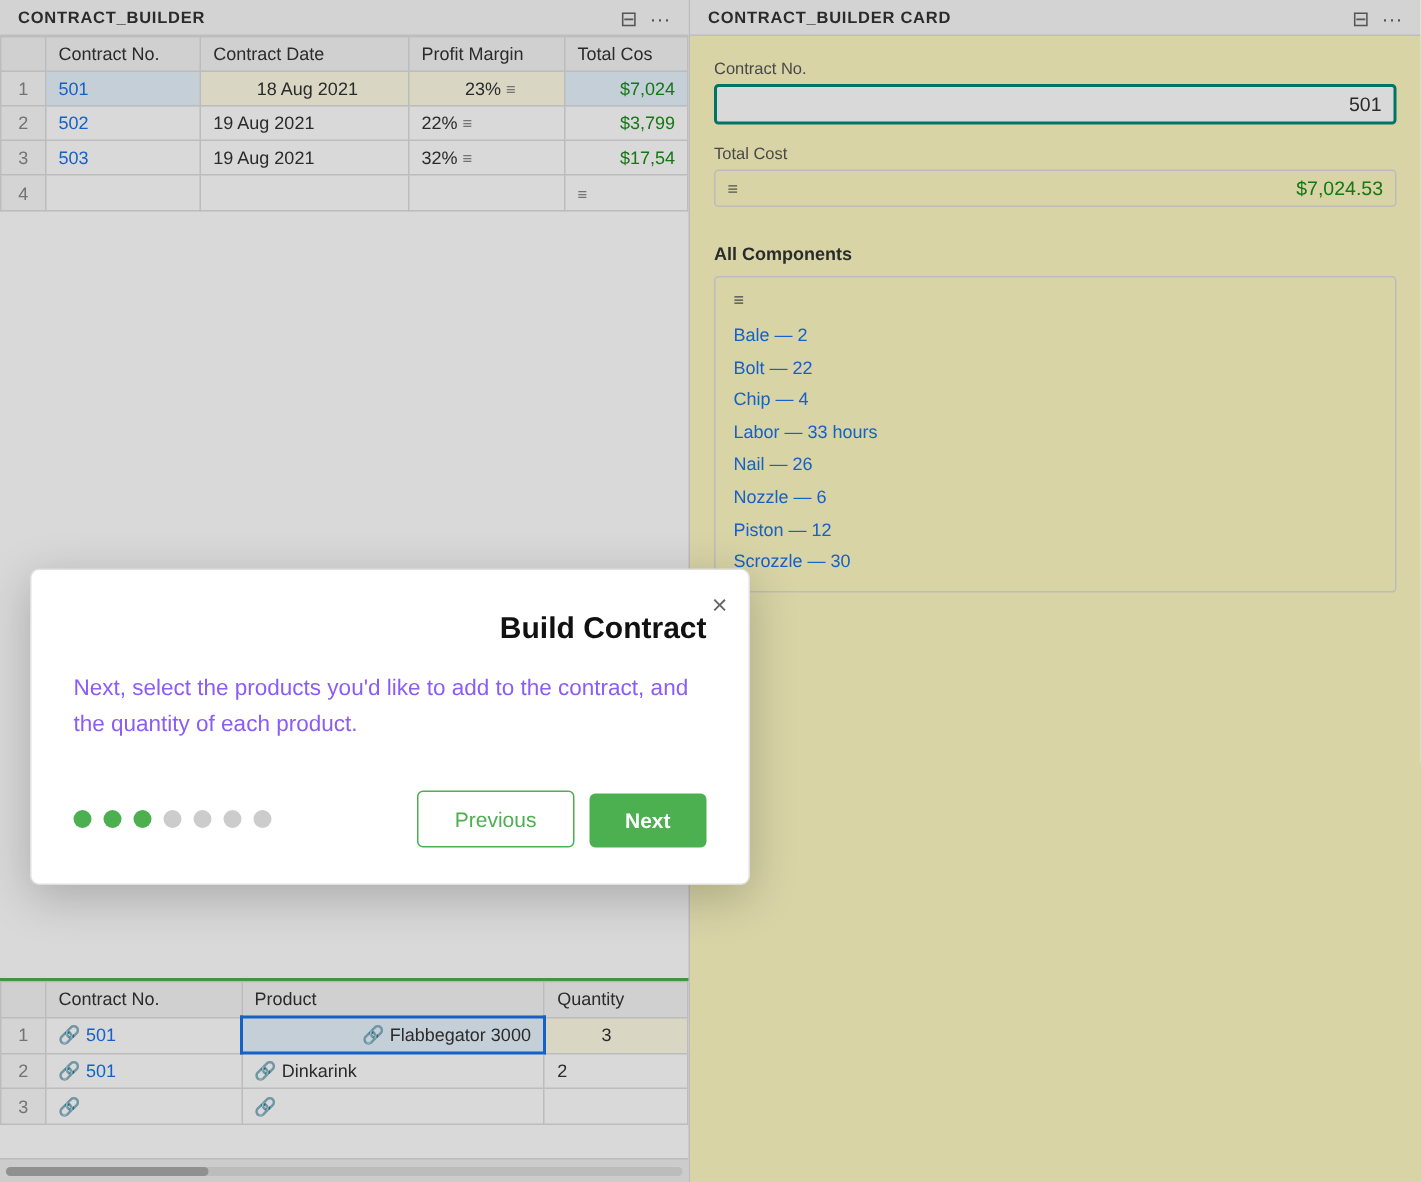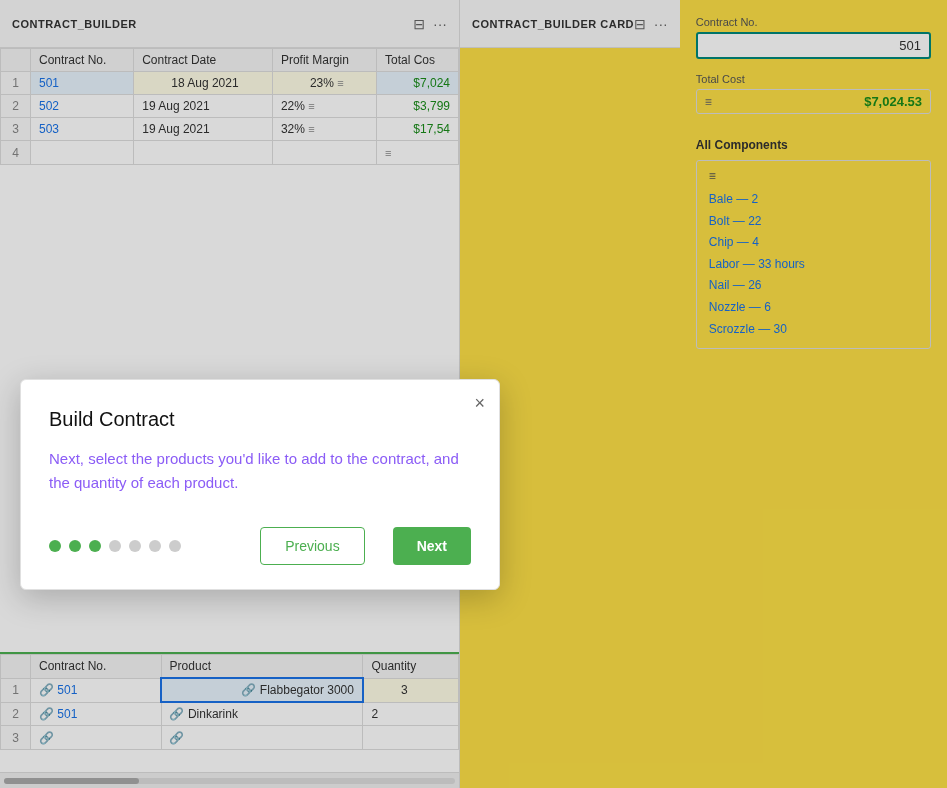--- a/index.html
+++ b/index.html
@@ -2,21 +2,21 @@
 <html><head>
   <meta charset="utf-8">
   <style>
     * { box-sizing: border-box; margin: 0; padding: 0; }
     body { font-family: -apple-system, BlinkMacSystemFont, 'Segoe UI', Arial, sans-serif; font-size: 13px; background: #f0f0f0; overflow: hidden; }
 
     .app-container { display: flex; width: 947px; height: 788px; position: relative; }
 
     
     .left-panel { width: 460px; height: 100%; background: #fff; border-right: 1px solid #ddd; display: flex; flex-direction: column; }
-    .panel-header { display: flex; align-items: center; justify-content: space-between; padding: 6px 12px; border-bottom: 1px solid #e0e0e0; background: #f8f8f8; height: 48px; }
+    .panel-header { display: flex; align-items: center; justify-content: space-between; padding: 6px 12px; border-bottom: 1px solid #e0e0e0; background: #f8f8f8; height: 24px; }
     .panel-title { font-size: 11px; font-weight: 600; color: #333; text-transform: uppercase; letter-spacing: 0.5px; }
     .panel-icons { display: flex; gap: 8px; }
     .panel-icon { font-size: 14px; color: #666; cursor: pointer; }
 
     
     .table-container { flex: 1; overflow: auto; }
     table { width: 100%; border-collapse: collapse; }
     th { background: #f5f5f5; border: 1px solid #ddd; padding: 4px 8px; font-size: 12px; font-weight: 500; color: #333; text-align: left; white-space: nowrap; }
     td { border: 1px solid #ddd; padding: 4px 8px; font-size: 12px; color: #333; }
     .row-num { color: #888; text-align: center; background: #f9f9f9; width: 30px; }
@@ -28,45 +28,45 @@
     .row-selected { background: #e8f4fd; }
     .bottom-table { border-top: 2px solid #4caf50; }
     .prod-cell-active { background: #e8f4fd; border: 2px solid #1a73e8; text-align: right; }
 
     
     .scroll-area { height: 16px; background: #f0f0f0; border-top: 1px solid #ddd; display: flex; align-items: center; padding: 0 4px; }
     .scroll-track { flex: 1; height: 6px; background: #ddd; border-radius: 3px; position: relative; }
     .scroll-thumb { width: 30%; height: 6px; background: #aaa; border-radius: 3px; }
 
     
-    .right-panel { flex: 1; height: 100%; background: #fde047; display: flex; flex-direction: row; }
+    .right-panel { flex: 1; height: 100%; background: #fef9c3; display: flex; flex-direction: column; }
     .right-panel .panel-header { border-bottom: 1px solid #e0e0e0; }
 
     .card-content { padding: 16px; flex: 1; overflow: auto; }
     .field-label { font-size: 11px; color: #555; margin-bottom: 4px; font-weight: 500; }
     .field-input { border: 2px solid #00897b; border-radius: 3px; padding: 4px 8px; width: 100%; font-size: 13px; color: #333; text-align: right; margin-bottom: 14px; background: #fff; }
     .field-total { display: flex; align-items: center; gap: 6px; border: 1px solid #ddd; border-radius: 3px; padding: 4px 8px; margin-bottom: 14px; }
     .field-total-icon { color: #666; font-size: 12px; }
-    .field-total-val { color: #1a8c1a; font-weight: 700; margin-left: auto; }
+    .field-total-val { color: #1a8c1a; font-weight: 400; margin-left: auto; }
     .all-components-label { font-size: 12px; font-weight: 600; color: #333; margin-bottom: 8px; margin-top: 24px; }
     .components-list { border: 1px solid #ddd; border-radius: 3px; padding: 8px 12px; }
     .components-list-header { display: flex; align-items: center; gap: 6px; color: #555; font-size: 12px; margin-bottom: 6px; }
     .comp-item { color: #1a73e8; font-size: 12px; line-height: 1.8; cursor: pointer; }
 
     
     .modal-overlay { position: absolute; top: 0; left: 0; width: 100%; height: 100%; background: rgba(0,0,0,0.15); z-index: 10; display: flex; align-items: center; justify-content: flex-start; padding-left: 20px; padding-top: 180px; }
     .modal { background: #fff; border-radius: 6px; box-shadow: 0 8px 32px rgba(0,0,0,0.22); width: 480px; padding: 28px 28px 24px 28px; position: relative; border: 1.5px solid #e0e0e0; }
-    .modal-title { font-size: 20px; font-weight: 400; color: #111; margin-bottom: 16px; }
+    .modal-title { font-size: 20px; font-weight: 700; color: #111; margin-bottom: 16px; text-align: right; }
     .modal-body { font-size: 15px; color: #8b5cf6; line-height: 1.6; margin-bottom: 32px; }
     .modal-close { position: absolute; top: 14px; right: 14px; background: none; border: none; font-size: 18px; color: #666; cursor: pointer; line-height: 1; }
     .modal-footer { display: flex; align-items: center; justify-content: space-between; }
     .progress-dots { display: flex; gap: 8px; align-items: center; }
     .dot { width: 12px; height: 12px; border-radius: 50%; background: #4caf50; }
     .dot.inactive { background: #ccc; }
-    .modal-actions { display: flex; gap: 28px; }
+    .modal-actions { display: flex; gap: 10px; align-items: flex-end; }
     .btn-prev { border: 1.5px solid #4caf50; background: #fff; color: #4caf50; border-radius: 4px; padding: 10px 24px; font-size: 14px; font-weight: 500; cursor: pointer; }
     .btn-next { background: #4caf50; color: #fff; border: none; border-radius: 4px; padding: 10px 24px; font-size: 14px; font-weight: 600; cursor: pointer; }
 
     .spacer-row td { height: 24px; }
   </style>
 </head>
 <body>
 
 <div class="app-container">
 
@@ -189,20 +189,21 @@
         <div class="components-list-header">
           <span>≡</span>
         </div>
         <div id="comp-items-container">
         <div class="comp-item">Bale — 2</div>
             <div class="comp-item">Bolt — 22</div>
             <div class="comp-item">Chip — 4</div>
             <div class="comp-item">Labor — 33 hours</div>
             <div class="comp-item">Nail — 26</div>
             <div class="comp-item">Nozzle — 6</div>
+            <div class="comp-item">Piston — 12</div>
             <div class="comp-item">Scrozzle — 30</div>
           </div>
       </div>
     </div>
   </div>
 
   <div class="modal-overlay">
     <div class="modal">
       <button class="modal-close">×</button>
       <div class="modal-title">Build Contract</div>

